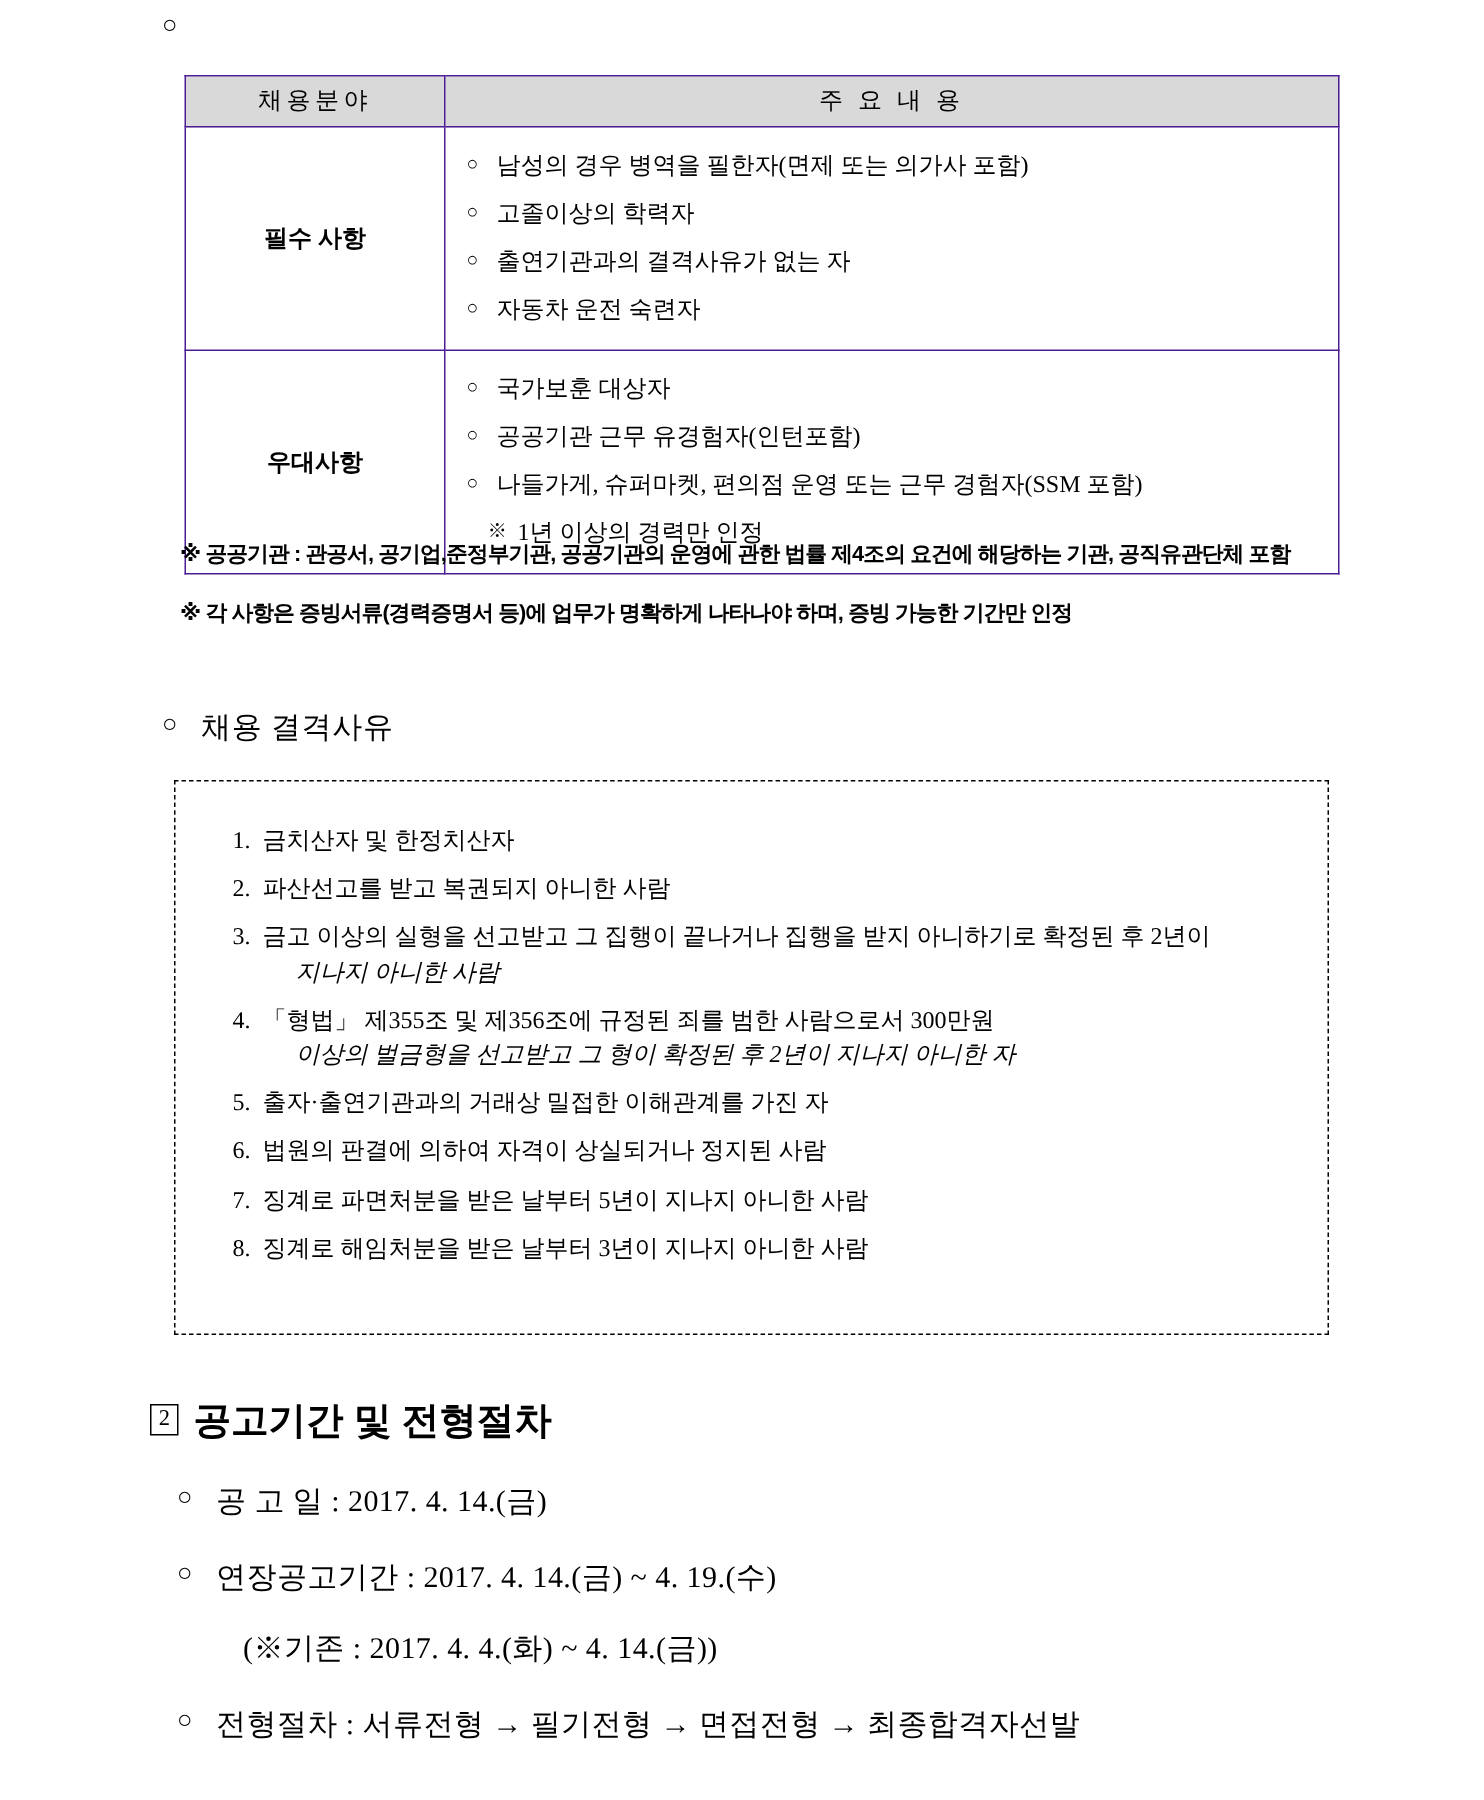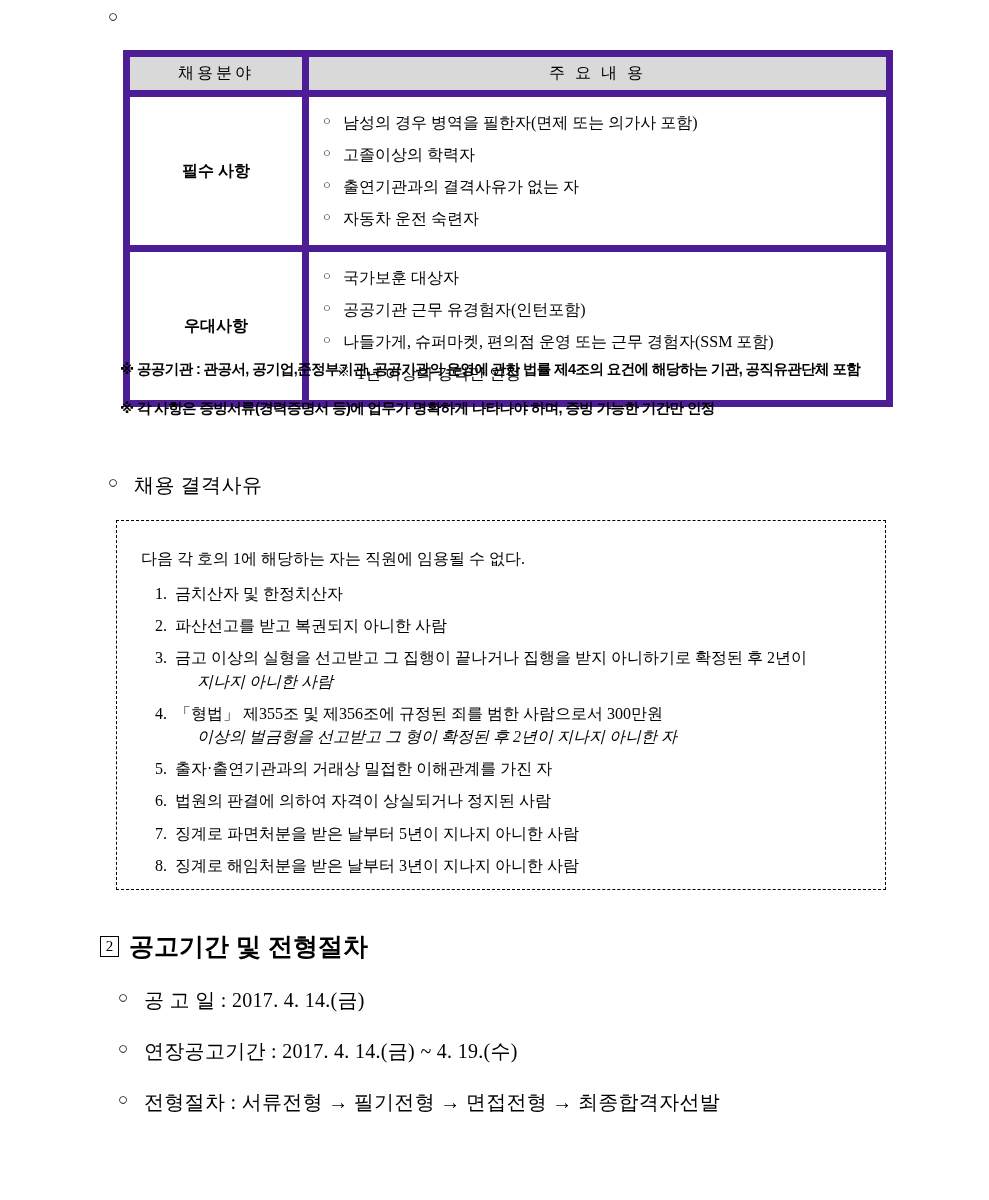--- a/index.html
+++ b/index.html
@@ -48,21 +48,21 @@
     width: 860px;
   }
   table.qual {
     border-collapse: collapse;
     margin-top: 22px;
     margin-left: 15px;
     width: 770px;
     table-layout: fixed;
   }
   table.qual th, table.qual td {
-    border: 7px solid #4c1d95;
+    border: 1px solid #4c1d95;
     padding: 0;
   }
   table.qual thead th {
     background: #d9d9d9;
     font-size: 16px;
     font-weight: normal;
     height: 33px;
     letter-spacing: 3px;
   }
   table.qual th.col-field { width: 172px; }
@@ -273,21 +273,20 @@
     <div class="nline">※ 각 사항은 증빙서류(경력증명서 등)에 업무가 명확하게 나타나야 하며, 증빙 가능한 기간만 인정</div>
   </div>
 
   <div id="sec-disq">
     <div class="bullet-head">
       <span class="marker">○</span>
       <span class="htext">채용 결격사유</span>
     </div>
 
     <div class="dashbox">
-      <div class="lead">다음 각 호의 1에 해당하는 자는 직원에 임용될 수 없다.</div>
       <ol class="numlist">
         <li>
           <span class="num">1.</span>
           <span class="ntext">금치산자 및 한정치산자</span>
         </li>
         <li>
           <span class="num">2.</span>
           <span class="ntext">파산선고를 받고 복권되지 아니한 사람</span>
         </li>
         <li>
@@ -333,20 +332,21 @@
     <div class="sched-item">
       <span class="marker">○</span>
       <span>공 고 일 : 2017. 4. 14.(금)</span>
     </div>
 
     <div class="sched-item">
       <span class="marker">○</span>
       <span>연장공고기간 : 2017. 4. 14.(금) ~ 4. 19.(수)</span>
     </div>
 
+    <div class="sched-sub">(※기존 : 2017. 4. 4.(화) ~ 4. 14.(금))</div>
 
     <div class="sched-item">
       <span class="marker">○</span>
       <span>전형절차 : 서류전형 → 필기전형 → 면접전형 → 최종합격자선발</span>
     </div>
   </div>
 
 </div>
 
 </body></html>

